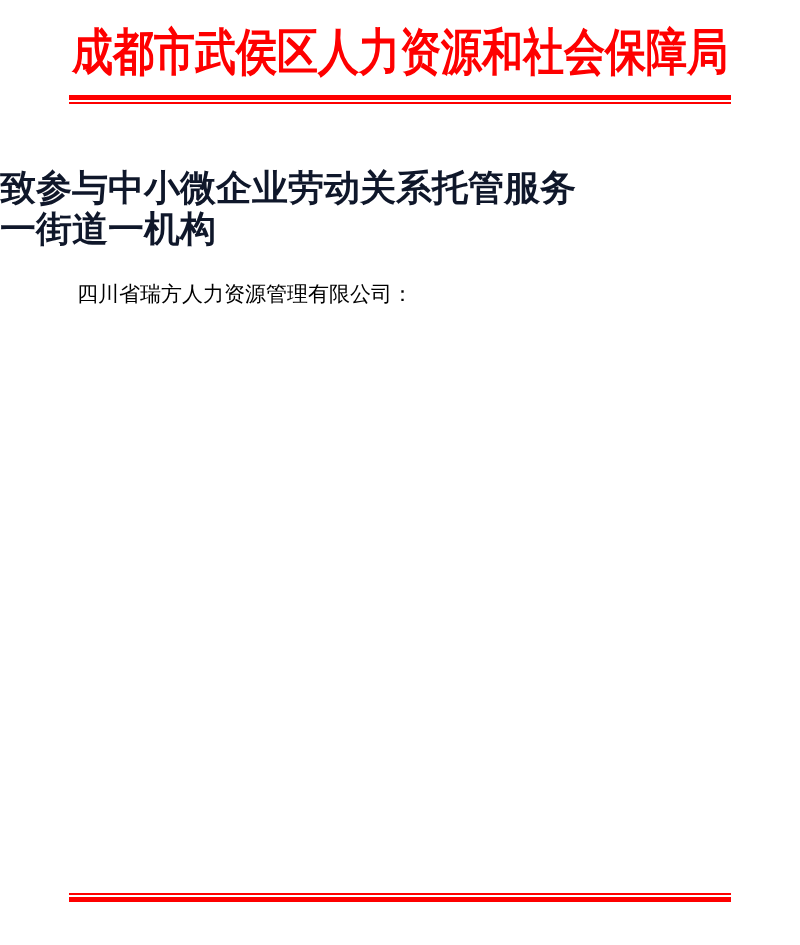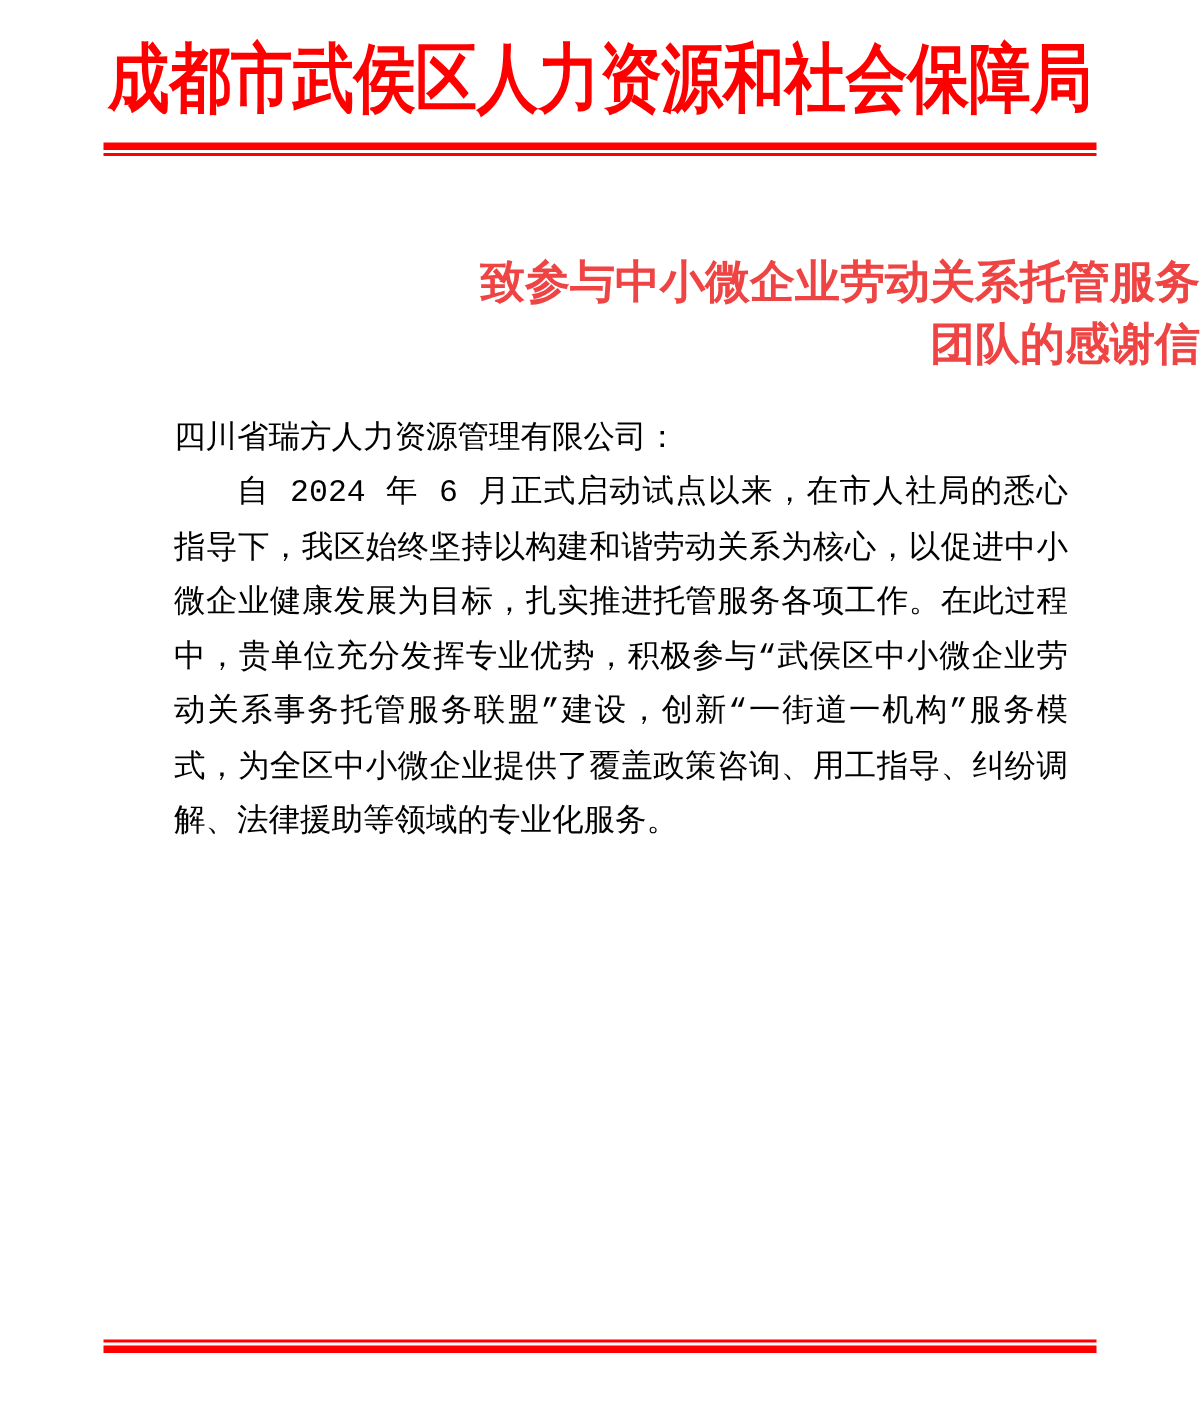--- a/index.html
+++ b/index.html
@@ -36,35 +36,34 @@
     width: 662px;
     margin: 0 auto;
   }
   .rule .line-thick { height: 5px; background: #fe0000; }
   .rule .line-thin  { height: 2px; background: #fe0000; }
   .rule .line-gap   { height: 2px; background: transparent; }
   .rule-top { margin-top: 16px; }
   
   .doc-title {
     margin: 64px auto 0 auto;
-    text-align: right;
+    text-align: left;
     font-weight: bold;
-    font-size: 30px;
+    font-size: 36px;
     line-height: 41px;
-    color: #ef4444;
+    color: #0f172a;
   }
   .doc-title .title-line { display: block; }
   
   .body-text {
-    margin: 26px 88px 0 116px;
+    margin: 26px 88px 0 77px;
     font-size: 21px;
     line-height: 36.5px;
     text-align: justify;
     text-justify: inter-ideograph;
-    font-family: Liberation Mono, monospace;
   }
   .body-text p {
     margin: 0;
     padding: 0;
     word-break: break-all;
   }
   .body-text p.indented { text-indent: 2em; }
   
   .rule-bottom {
     position: absolute;
@@ -83,26 +82,25 @@
     <h1>成都市武侯区人力资源和社会保障局</h1>
     <div class="rule rule-top">
       <div class="line-thick"></div>
       <div class="line-gap"></div>
       <div class="line-thin"></div>
     </div>
   </header>
 
   <h2 class="doc-title">
     <span class="title-line">致参与中小微企业劳动关系托管服务</span>
-    <span class="title-line">团队的感谢信</span>
+    <span class="title-line">一街道一机构</span>
   </h2>
 
   <div class="body-text">
     <p>四川省瑞方人力资源管理有限公司：</p>
-    <p class="indented">自 2024 年 6 月正式启动试点以来，在市人社局的悉心指导下，我区始终坚持以构建和谐劳动关系为核心，以促进中小微企业健康发展为目标，扎实推进托管服务各项工作。在此过程中，贵单位充分发挥专业优势，积极参与“武侯区中小微企业劳动关系事务托管服务联盟”建设，创新“一街道一机构”服务模式，为全区中小微企业提供了覆盖政策咨询、用工指导、纠纷调解、法律援助等领域的专业化服务。</p>
   </div>
 
   <div class="rule rule-bottom">
     <div class="line-thin"></div>
     <div class="line-gap"></div>
     <div class="line-thick"></div>
   </div>
 
 </div>
 

